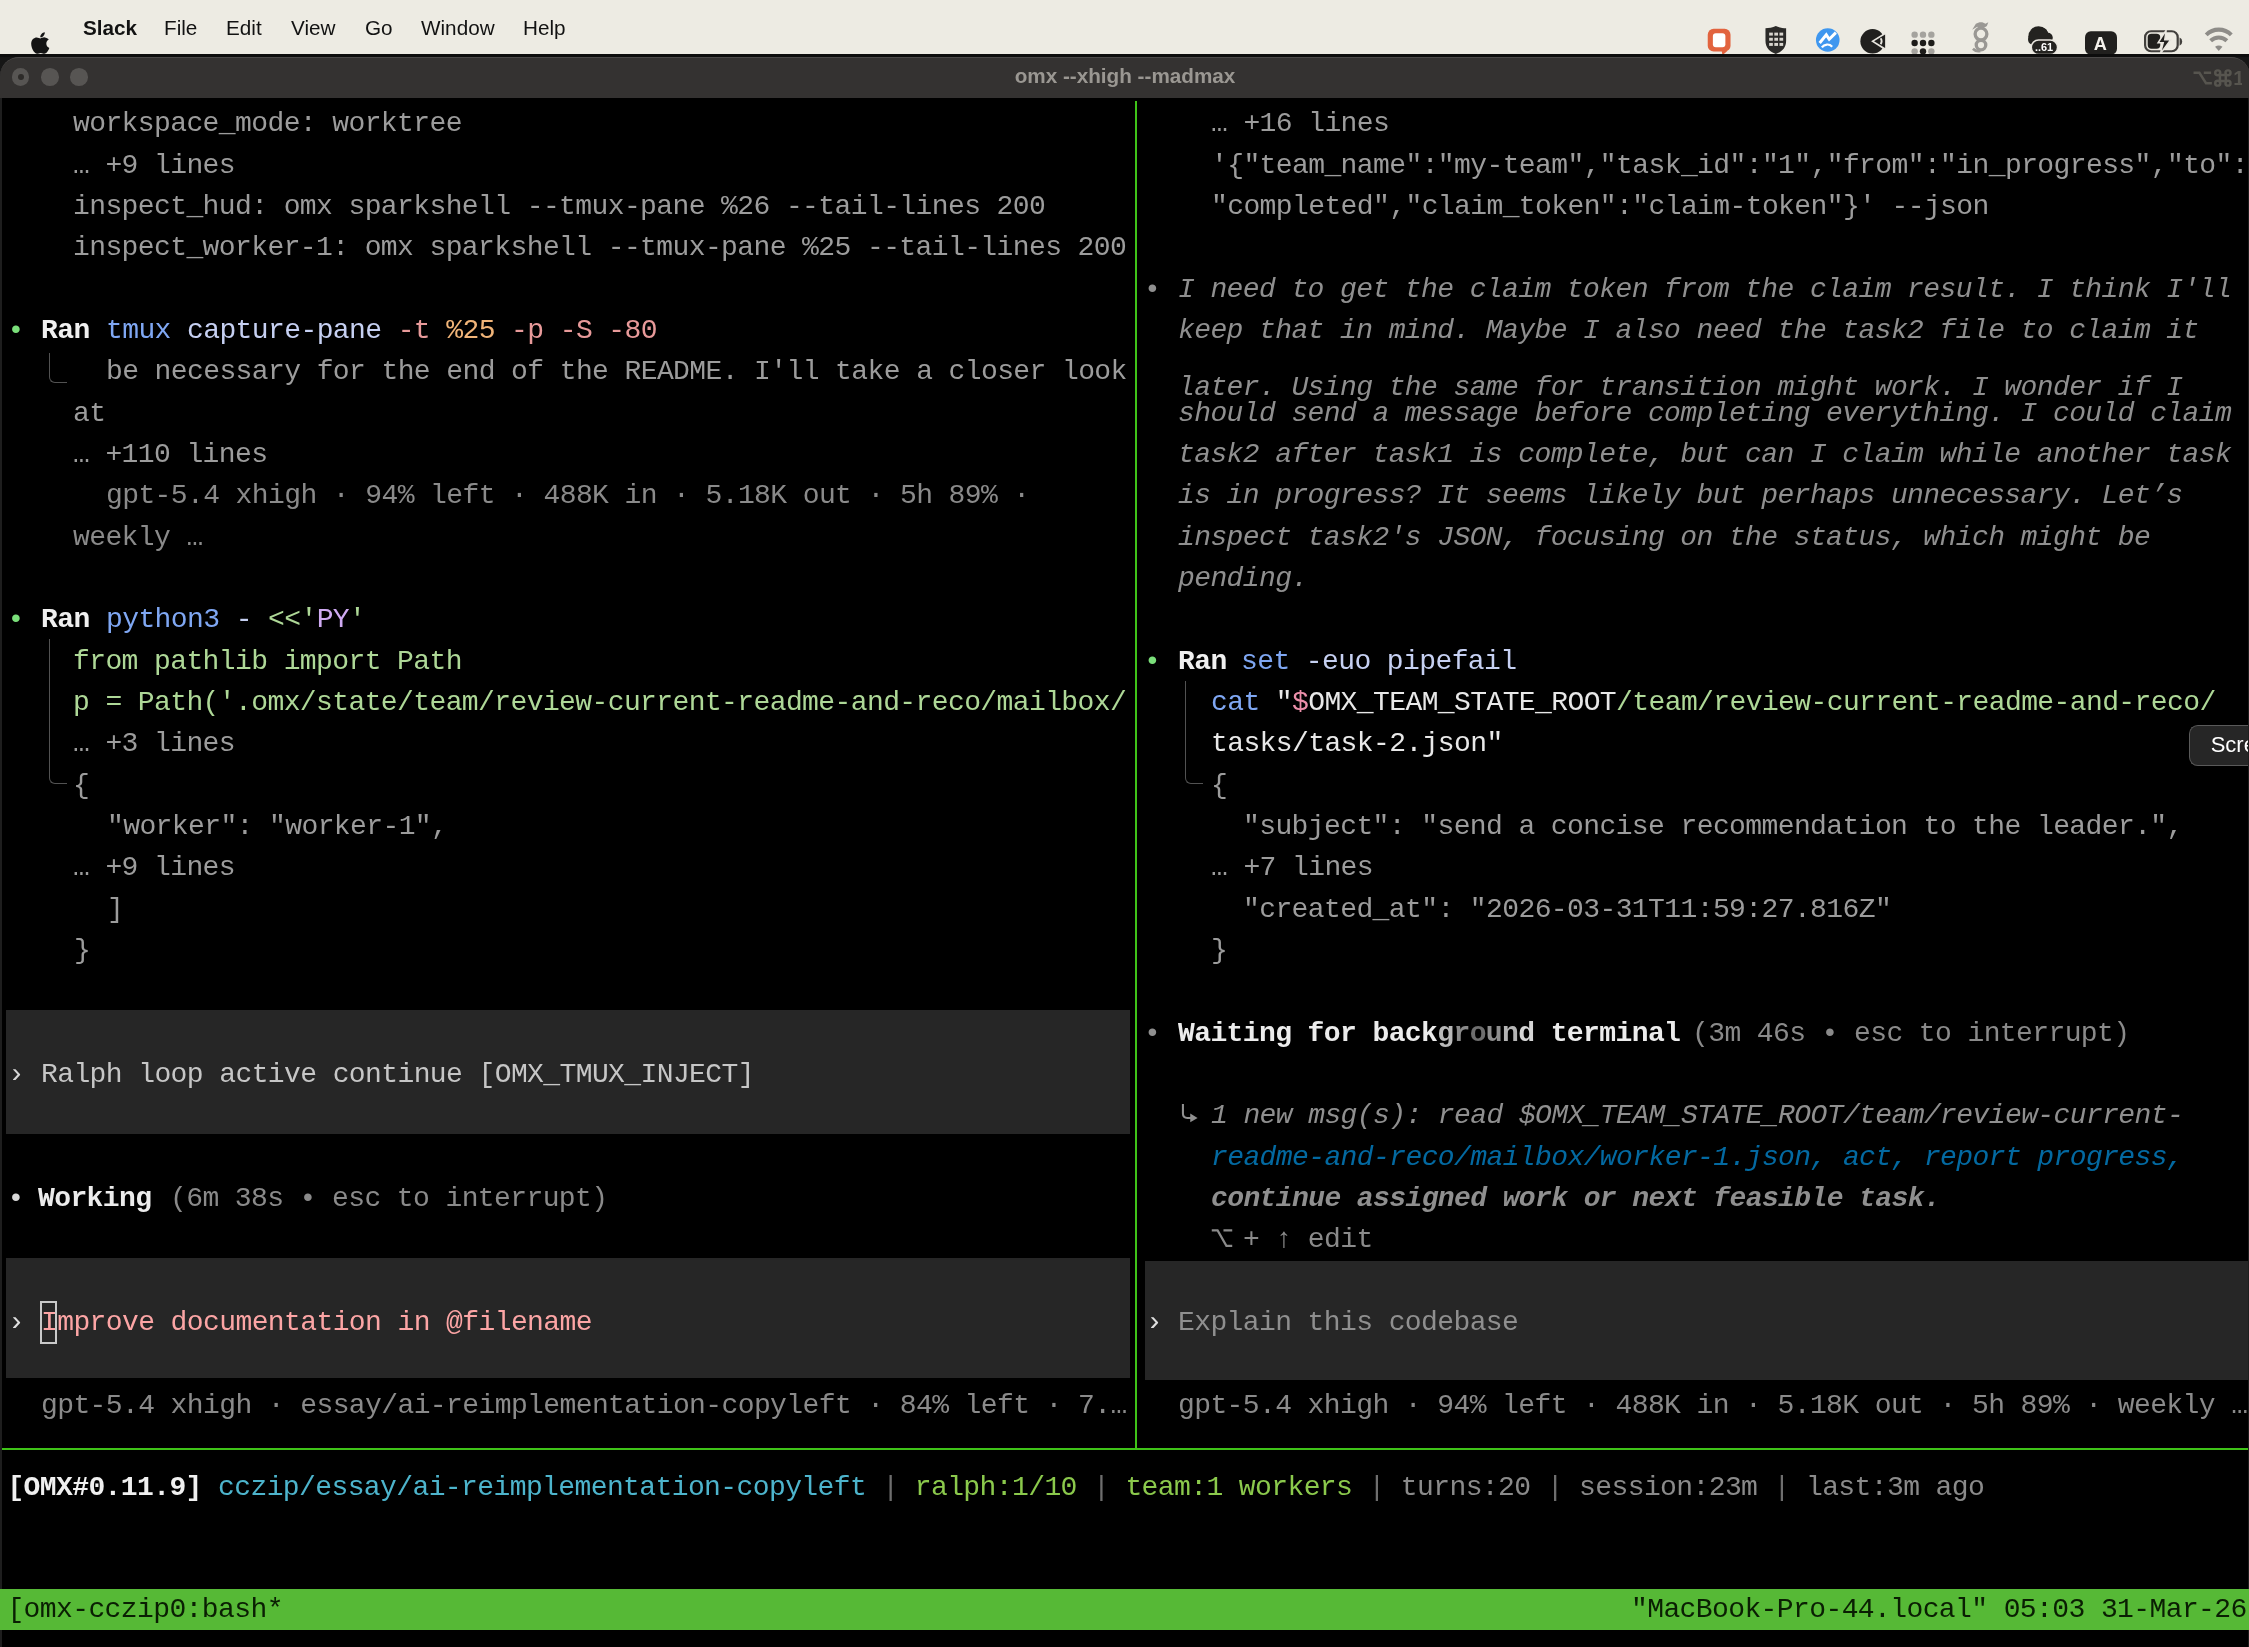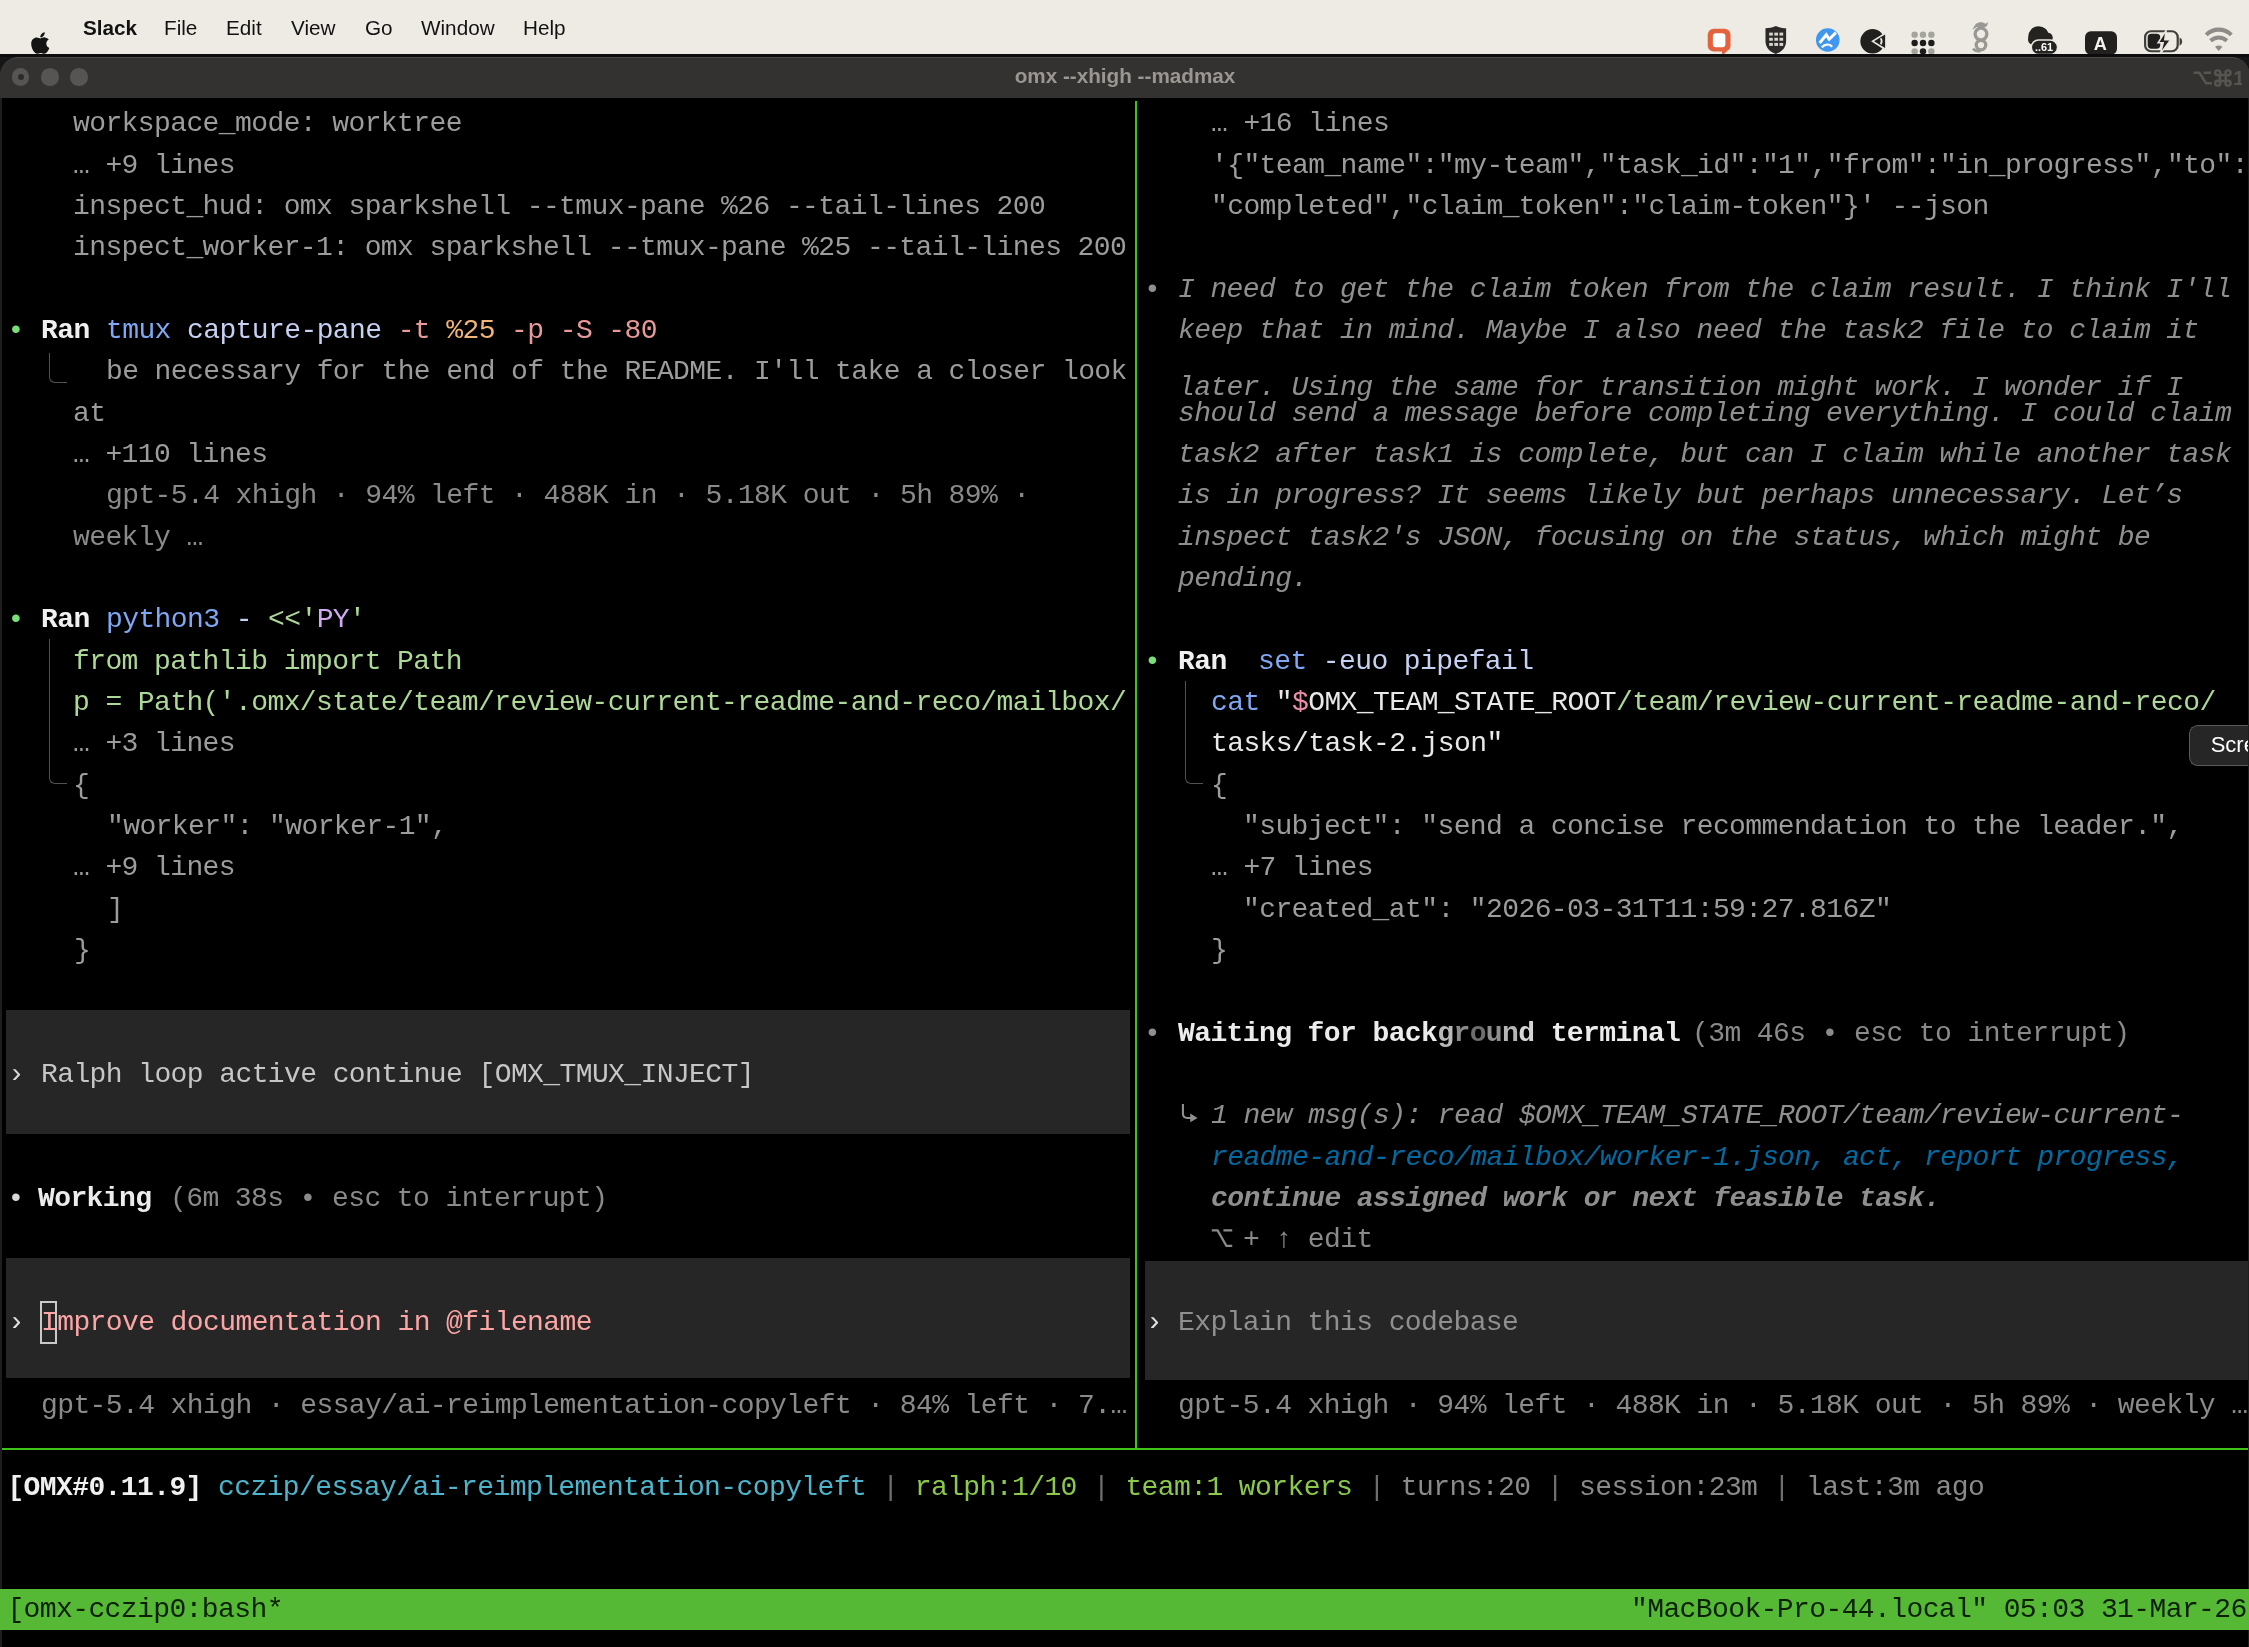--- a/index.html
+++ b/index.html
@@ -177,21 +177,21 @@
 <div class="ln" style="left:1178px;top:269px;"><span style="color:#8f8f8f;font-style:italic;">I need to get the claim token from the claim result. I think I'll</span></div>
 <div class="ln" style="left:1178px;top:310px;"><span style="color:#8f8f8f;font-style:italic;">keep that in mind. Maybe I also need the task2 file to claim it</span></div>
 <div class="ln" style="left:1178px;top:351px;margin-top:16px;"><span style="color:#8f8f8f;font-style:italic;">later. Using the same for transition might work. I wonder if I</span></div>
 <div class="ln" style="left:1178px;top:393px;"><span style="color:#8f8f8f;font-style:italic;">should send a message before completing everything. I could claim</span></div>
 <div class="ln" style="left:1178px;top:434px;"><span style="color:#8f8f8f;font-style:italic;">task2 after task1 is complete, but can I claim while another task</span></div>
 <div class="ln" style="left:1178px;top:475px;"><span style="color:#8f8f8f;font-style:italic;">is in progress? It seems likely but perhaps unnecessary. Let’s</span></div>
 <div class="ln" style="left:1178px;top:517px;"><span style="color:#8f8f8f;font-style:italic;">inspect task2's JSON, focusing on the status, which might be</span></div>
 <div class="ln" style="left:1178px;top:558px;"><span style="color:#8f8f8f;font-style:italic;">pending.</span></div>
 <div class="ln" style="left:1144px;top:641px;"><span style="color:#7adf7a;">•</span></div>
 <div class="ln" style="left:1178px;top:641px;"><span style="color:#f0f0f0;font-weight:bold;">Ran</span></div>
-<div class="ln" style="left:1241px;top:641px;margin-left:17px;"><span style="color:#7fa7f3;">set </span><span style="color:#c6d0f2;">-euo pipefail</span></div>
+<div class="ln" style="left:1241px;top:641px;"><span style="color:#7fa7f3;">set </span><span style="color:#c6d0f2;">-euo pipefail</span></div>
 <div class="ln" style="left:1211px;top:682px;"><span style="color:#7fa7f3;">cat </span><span style="color:#e8e8e8;">"</span><span style="color:#ec8faa;">$</span><span style="color:#e8e8e8;">OMX_TEAM_STATE_ROOT</span><span style="color:#aed897;">/team/review-current-readme-and-reco/</span></div>
 <div class="ln" style="left:1211px;top:723px;"><span style="color:#e8e8e8;">tasks/task-2.json"</span></div>
 <div class="ln" style="left:1211px;top:765px;"><span style="color:#9c9c9c;">{</span></div>
 <div class="ln" style="left:1243px;top:806px;"><span style="color:#9c9c9c;">"subject": "send a concise recommendation to the leader.",</span></div>
 <div class="ln" style="left:1211px;top:847px;"><span style="color:#9c9c9c;">… +7 lines</span></div>
 <div class="ln" style="left:1243px;top:889px;"><span style="color:#9c9c9c;">"created_at": "2026-03-31T11:59:27.816Z"</span></div>
 <div class="ln" style="left:1211px;top:930px;"><span style="color:#9c9c9c;">}</span></div>
 <div class="ln" style="left:1144px;top:1013px;"><span style="color:#8f8f8f;">•</span></div>
 <div class="ln" style="left:1178px;top:1013px;"><span style="color:#ececec;font-weight:bold;">Waiting for back</span><span style="color:#b9b9b9;font-weight:bold;">g</span><span style="color:#8a8a8a;font-weight:bold;">r</span><span style="color:#6e6e6e;font-weight:bold;">o</span><span style="color:#8f8f8f;font-weight:bold;">u</span><span style="color:#b5b5b5;font-weight:bold;">n</span><span style="color:#d6d6d6;font-weight:bold;">d</span><span style="color:#ececec;font-weight:bold;"> terminal</span></div>
 <div class="ln" style="left:1692px;top:1013px;"><span style="color:#8a8a8a;">(3m 46s • esc to interrupt)</span></div>

